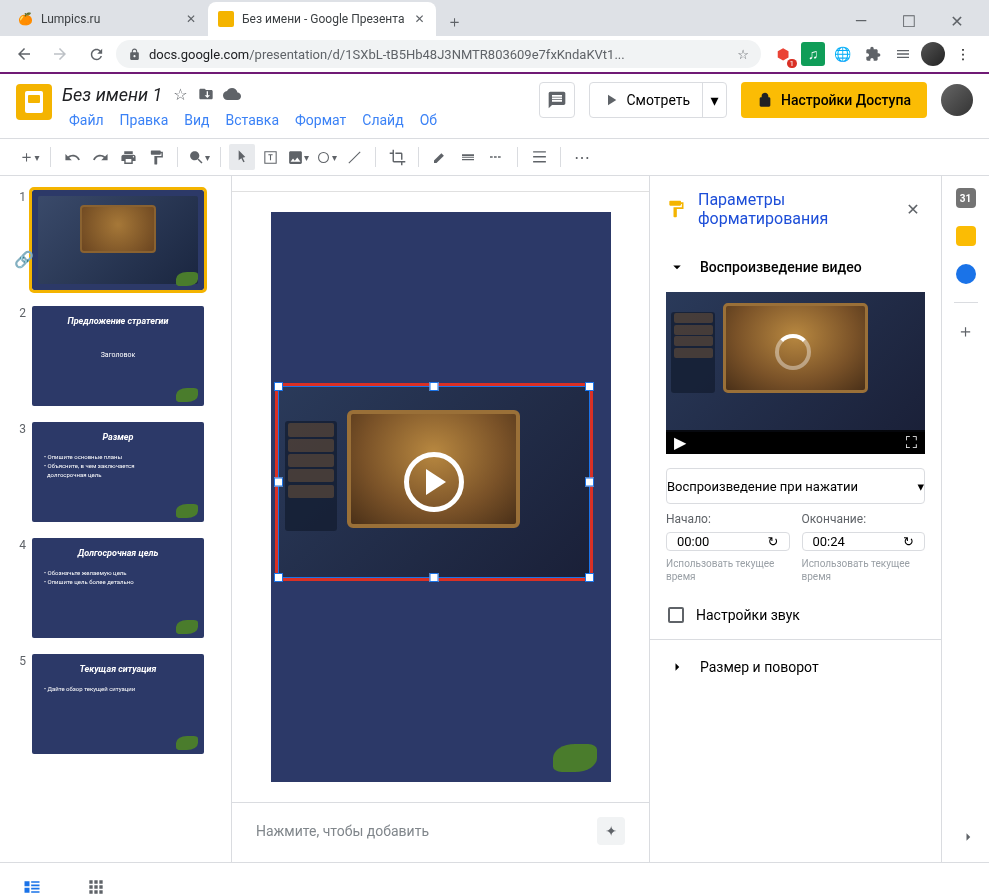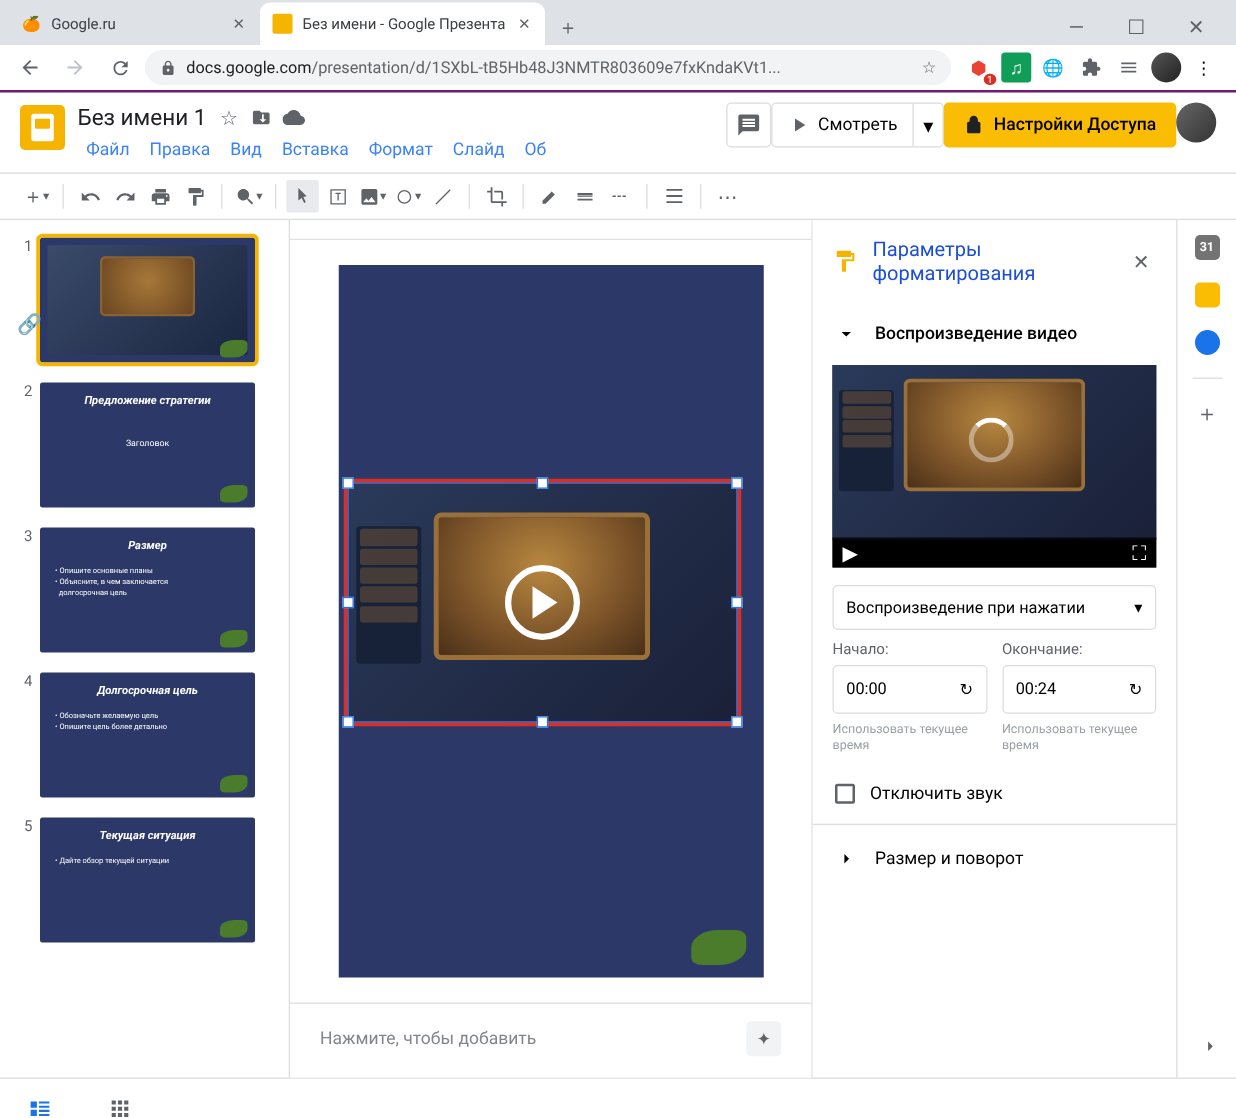--- a/index.html
+++ b/index.html
@@ -26,26 +26,26 @@
 .ext-icons { display: flex; gap: 6px; align-items: center; padding: 0 6px; }
 .ext { width: 24px; height: 24px; display: flex; align-items: center; justify-content: center; border-radius: 4px; font-size: 14px; cursor: pointer; }
 
 
 .app-header { display: flex; align-items: flex-start; padding: 8px 16px 0; gap: 10px; }
 .slides-logo { width: 36px; height: 36px; background: #f4b400; border-radius: 4px; display: flex; align-items: center; justify-content: center; margin-top: 2px; }
 .slides-logo-inner { width: 18px; height: 22px; background: #fff; border-radius: 2px; position: relative; }
 .slides-logo-inner::after { content: ''; position: absolute; left: 3px; top: 4px; width: 12px; height: 8px; background: #f4b400; border-radius: 1px; }
 .doc-meta { flex: 1; }
 .doc-title-row { display: flex; align-items: center; gap: 6px; }
-.doc-title { font-size: 18px; color: #202124; }
+.doc-title { font-size: 18px; color: #202124; font-style: italic; }
 .doc-icons { display: flex; gap: 2px; }
 .doc-icon-btn { width: 24px; height: 24px; display: flex; align-items: center; justify-content: center; color: #5f6368; border-radius: 4px; cursor: pointer; }
 .menu-bar { display: flex; gap: 2px; margin-top: 2px; }
 .menu-item { padding: 4px 7px; font-size: 14px; color: #3b82f6; border-radius: 4px; cursor: pointer; }
-.header-right { display: flex; align-items: flex-start; gap: 0; }
+.header-right { display: flex; align-items: center; gap: 14px; }
 .comments-btn { width: 36px; height: 36px; display: flex; align-items: center; justify-content: center; border: 1px solid #dadce0; border-radius: 4px; cursor: pointer; color: #5f6368; }
 .present-btn { display: flex; align-items: center; height: 36px; border: 1px solid #dadce0; border-radius: 4px; cursor: pointer; }
 .present-main { display: flex; align-items: center; gap: 6px; padding: 0 12px; font-size: 14px; }
 .present-drop { width: 24px; display: flex; align-items: center; justify-content: center; border-left: 1px solid #dadce0; height: 100%; }
 .share-btn { display: flex; align-items: center; gap: 8px; height: 36px; padding: 0 16px; background: #fbbc04; border-radius: 4px; font-size: 14px; font-weight: 500; cursor: pointer; }
 .avatar { width: 32px; height: 32px; border-radius: 50%; background: linear-gradient(135deg, #666, #333); cursor: pointer; }
 
 
 .toolbar { display: flex; align-items: center; height: 38px; border-top: 1px solid #dadce0; border-bottom: 1px solid #dadce0; padding: 0 16px; gap: 2px; margin-top: 6px; }
 .tb-btn { min-width: 26px; height: 26px; display: flex; align-items: center; justify-content: center; color: #5f6368; border-radius: 2px; cursor: pointer; font-size: 16px; }
@@ -97,25 +97,25 @@
 .fmt-close { width: 24px; height: 24px; display: flex; align-items: center; justify-content: center; color: #5f6368; cursor: pointer; }
 .fmt-section-h { display: flex; align-items: center; gap: 14px; padding: 16px 18px; font-size: 14px; font-weight: 500; cursor: pointer; }
 .fmt-preview { margin: 0 16px; position: relative; height: 162px; background: #000; }
 .fmt-preview-img { position: absolute; inset: 0 0 22px 0; background: linear-gradient(135deg, #2a3a5a, #1a2038); }
 .fmt-frame-deco { position: absolute; left: 22%; top: 8%; width: 56%; height: 64%; background: radial-gradient(ellipse at 50% 35%, #b88840, #7a5228 60%, #4a3018); border: 3px solid #9a7038; border-radius: 5px; }
 .fmt-loading { position: absolute; left: 42%; top: 30%; width: 36px; height: 36px; border: 4px solid rgba(255,255,255,.4); border-top-color: #fff; border-radius: 50%; }
 .fmt-side-panel { position: absolute; left: 2%; top: 14%; width: 17%; height: 58%; background: rgba(20,30,50,.8); border-radius: 3px; }
 .preview-controls { position: absolute; bottom: 0; left: 0; right: 0; height: 24px; background: rgba(0,0,0,.8); display: flex; align-items: center; padding: 0 8px; justify-content: space-between; }
 .pc-play { color: #fff; cursor: pointer; }
 .pc-full { color: #fff; cursor: pointer; }
-.fmt-select { margin: 14px 16px 8px; height: 36px; border: 1px solid #dadce0; border-radius: 4px; display: flex; align-items: center; padding: 0 10px; font-size: 13px; justify-content: space-between; cursor: pointer; }
+.fmt-select { margin: 14px 16px 8px; height: 36px; border: 1px solid #dadce0; border-radius: 4px; display: flex; align-items: center; padding: 0 0; font-size: 13px; justify-content: space-between; cursor: pointer; }
 .time-row { display: flex; gap: 12px; padding: 0 16px; }
 .time-col { flex: 1; }
 .time-label { font-size: 12px; color: #5f6368; margin-bottom: 6px; }
-.time-input { height: 39px; border: 1px solid #dadce0; border-radius: 4px; display: flex; align-items: center; padding: 0 10px; justify-content: space-between; font-size: 13px; }
+.time-input { height: 19px; border: 1px solid #dadce0; border-radius: 4px; display: flex; align-items: center; padding: 0 10px; justify-content: space-between; font-size: 13px; }
 .time-hint { font-size: 10px; color: #9aa0a6; margin-top: 6px; line-height: 1.3; }
 .mute-row { display: flex; align-items: center; gap: 12px; padding: 24px 18px 16px; border-bottom: 1px solid #dadce0; font-size: 14px; }
 .checkbox { width: 16px; height: 16px; border: 2px solid #5f6368; border-radius: 2px; cursor: pointer; }
 .collapsed { display: flex; align-items: center; gap: 14px; padding: 18px 18px; font-size: 14px; cursor: pointer; }
 
 
 .side-apps { width: 48px; border-left: 1px solid #dadce0; display: flex; flex-direction: column; align-items: center; padding-top: 12px; gap: 18px; }
 .side-app { width: 20px; height: 20px; border-radius: 4px; cursor: pointer; }
 .side-expand { position: absolute; bottom: 48px; right: 12px; color: #5f6368; cursor: pointer; }
 
@@ -126,21 +126,21 @@
 
 svg { display: block; }
 </style>
 </head>
 <body>
 
 <div class="browser-chrome">
   <div class="tab-strip">
     <div class="tab inactive">
       <span>🍊</span>
-      <span>Google.ru</span>
+      <span>Lumpics.ru</span>
       <span class="tab-close">✕</span>
     </div>
     <div class="tab active">
       <span style="width:16px;height:16px;background:#f4b400;border-radius:2px;display:inline-block"></span>
       <span>Без имени - Google Презента</span>
       <span class="tab-close">✕</span>
     </div>
     <div class="new-tab">＋</div>
     <div class="win-controls">
       <div class="win-btn">—</div>
@@ -487,21 +487,21 @@
         <div class="time-label">Окончание:</div>
         <div class="time-input">
             <span>00:24</span>
             <span>↻</span>
           </div>
         <div class="time-hint">Использовать текущее время</div>
       </div>
     </div>
     <div class="mute-row">
       <div class="checkbox"></div>
-      <span>Отключить звук</span>
+      <span>Настройки звук</span>
     </div>
     <div class="collapsed">
       <span>
           <svg width="18" height="18" viewBox="0 0 24 24">
             <path fill="currentColor" d="M10 17l5-5-5-5v10z"></path>
           </svg>
         </span>
       <span>Размер и поворот</span>
     </div>
   </div>

